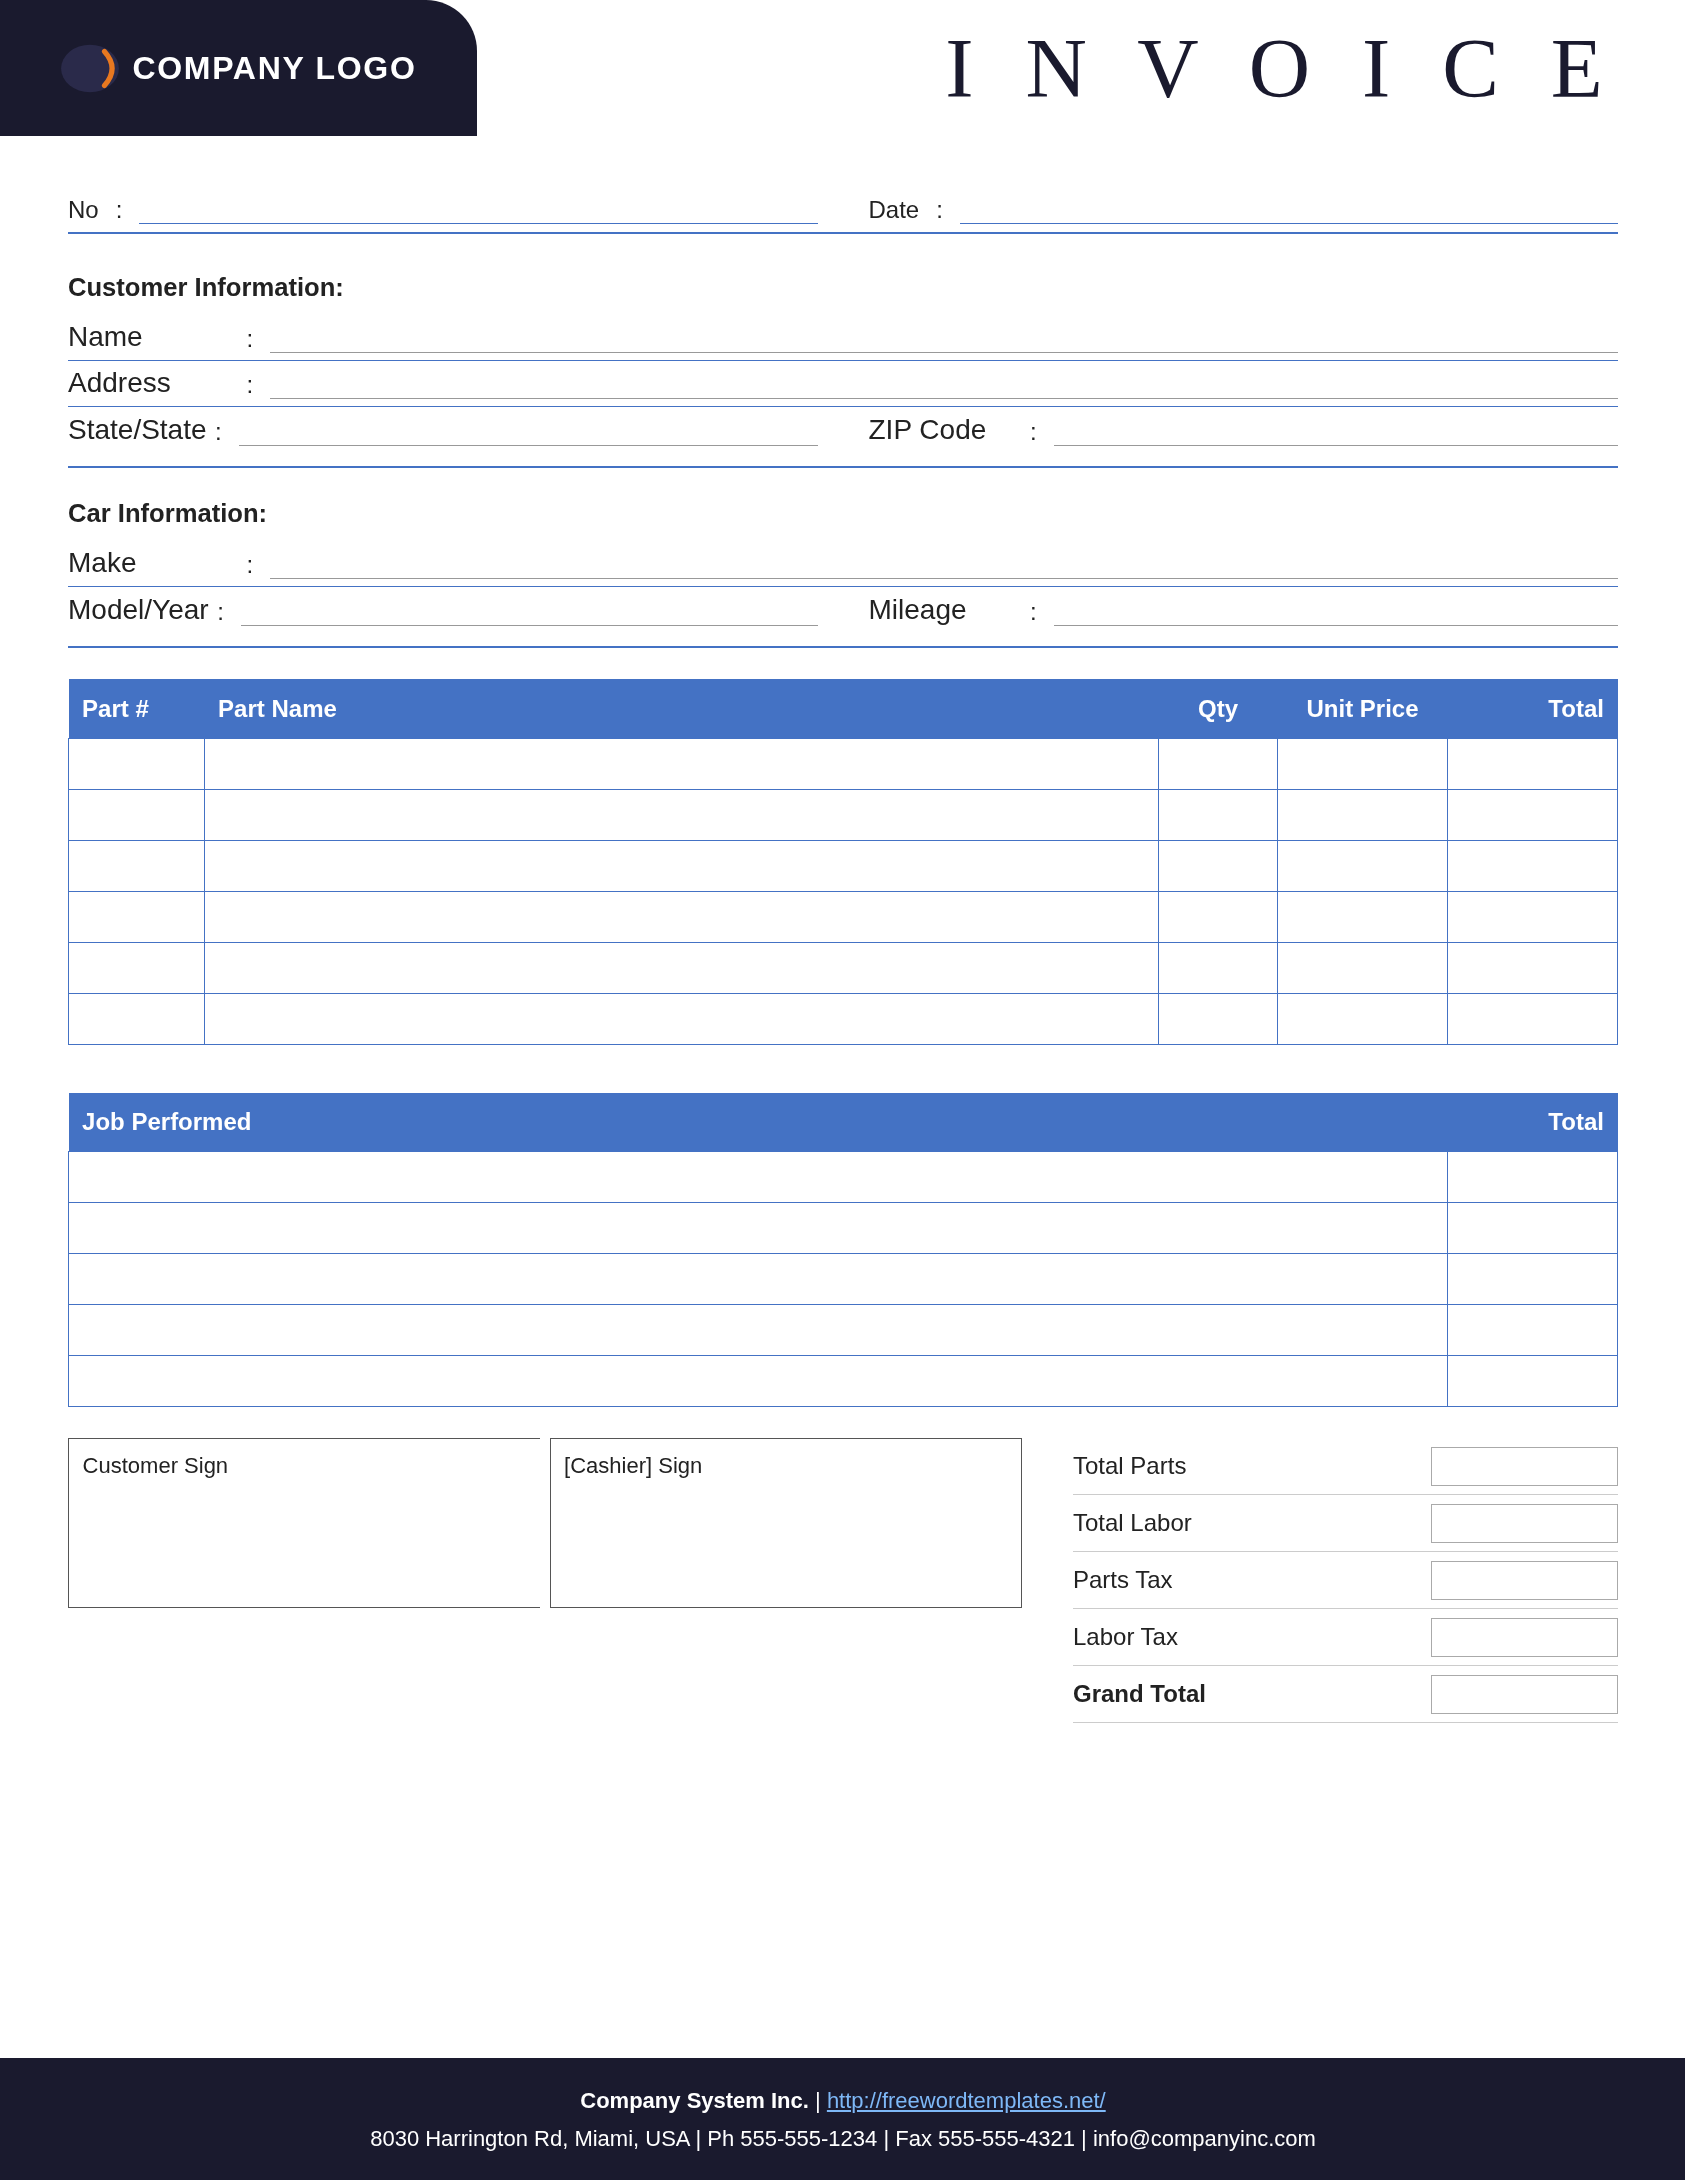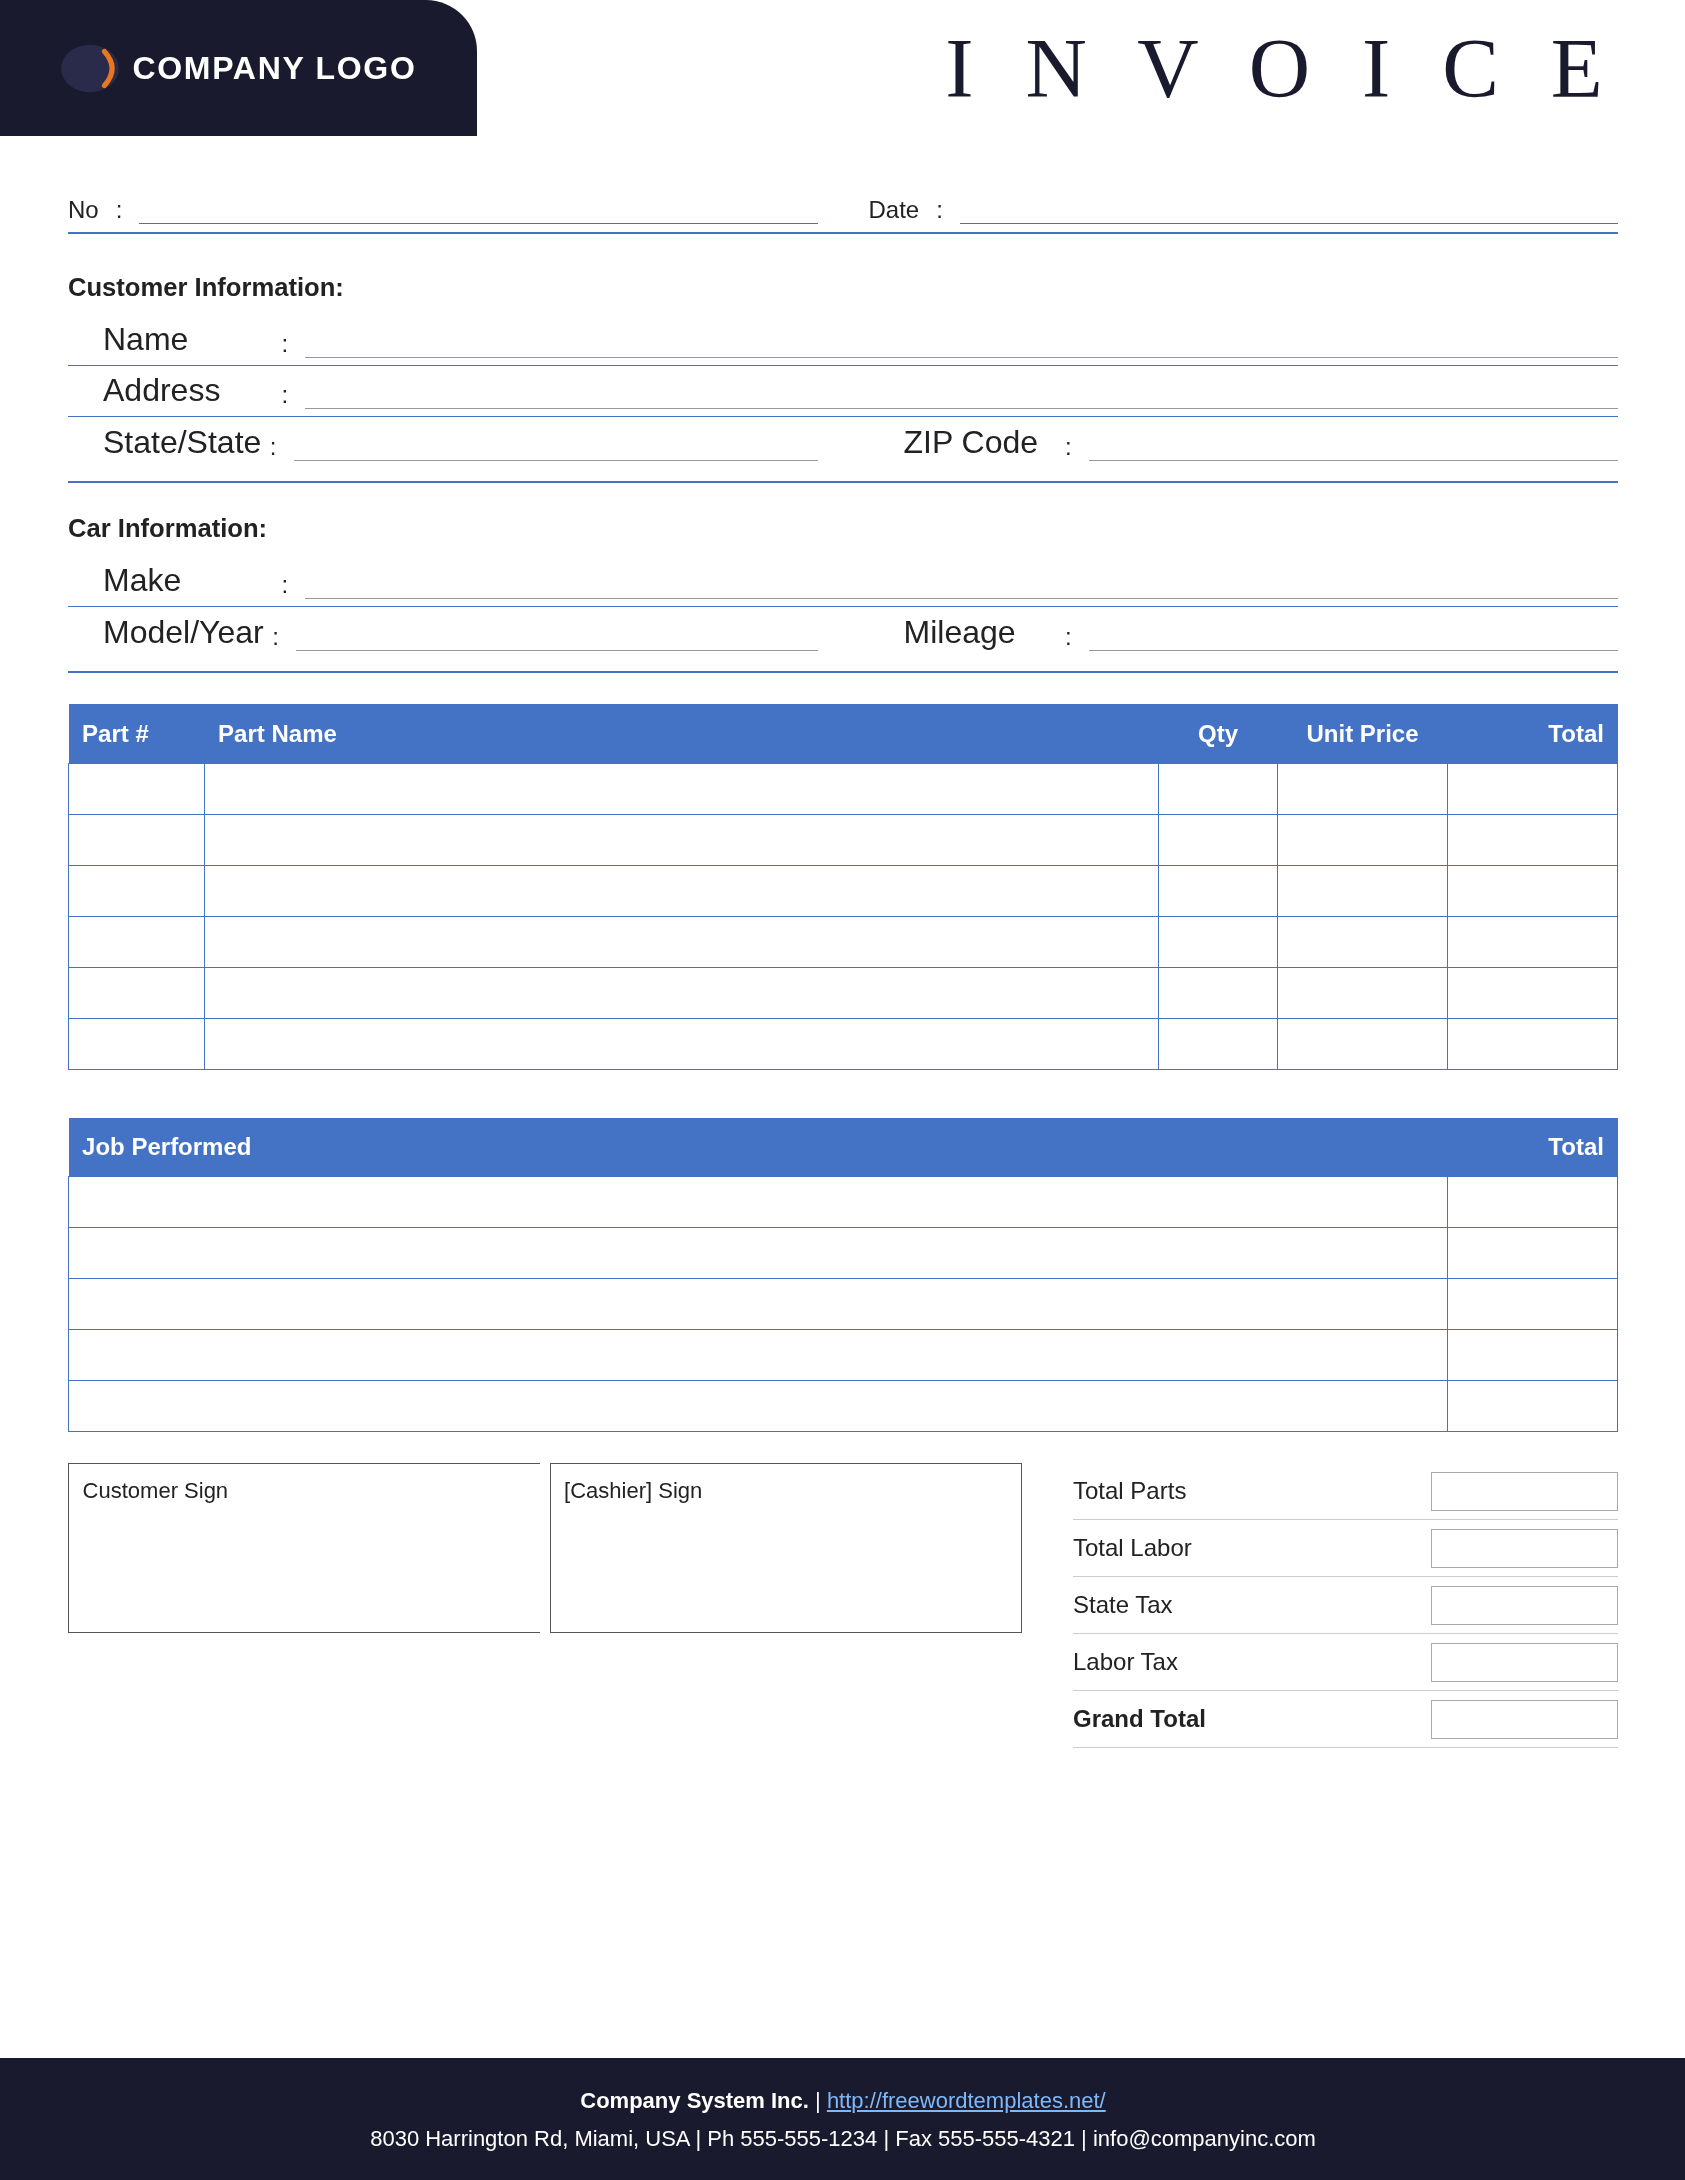--- a/index.html
+++ b/index.html
@@ -99,22 +99,21 @@
       align-items: flex-end;
       padding: 6.8px 0;
       border-bottom: 0.9px solid #4472c4;
       gap: 8.5px;
     }
     .info-row:last-child {
       border-bottom: none;
     }
     .info-label {
       width: 170px;
-      font-size: 32px;
-      margin-left: 35px;
+      font-size: 28px;
     }
     .info-colon {
       font-size: 24px;
       margin-right: 8.5px;
     }
     .info-value-line {
       flex: 1;
       border-bottom: 0.9px solid #999;
       height: 22px;
     }
@@ -485,21 +484,21 @@
       <div class="totals-area">
         <div class="total-row">
           <span class="total-label">Total Parts</span>
           <div class="total-value-box"></div>
         </div>
         <div class="total-row">
           <span class="total-label">Total Labor</span>
           <div class="total-value-box"></div>
         </div>
         <div class="total-row">
-          <span class="total-label">State Tax</span>
+          <span class="total-label">Parts Tax</span>
           <div class="total-value-box"></div>
         </div>
         <div class="total-row">
           <span class="total-label">Labor Tax</span>
           <div class="total-value-box"></div>
         </div>
         <div class="total-row">
           <span class="total-label bold">Grand Total</span>
           <div class="total-value-box"></div>
         </div>

